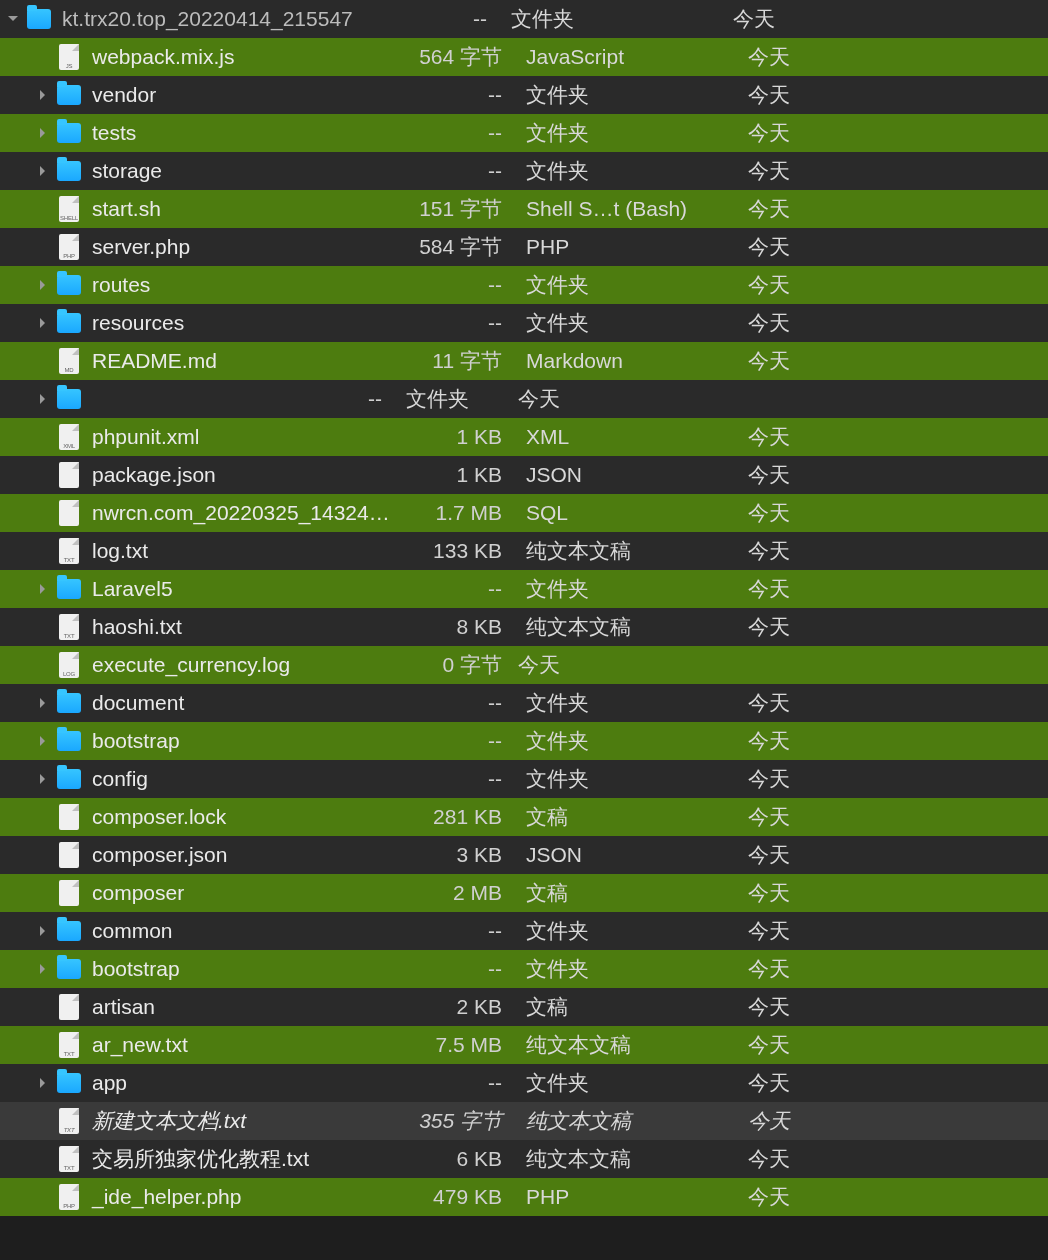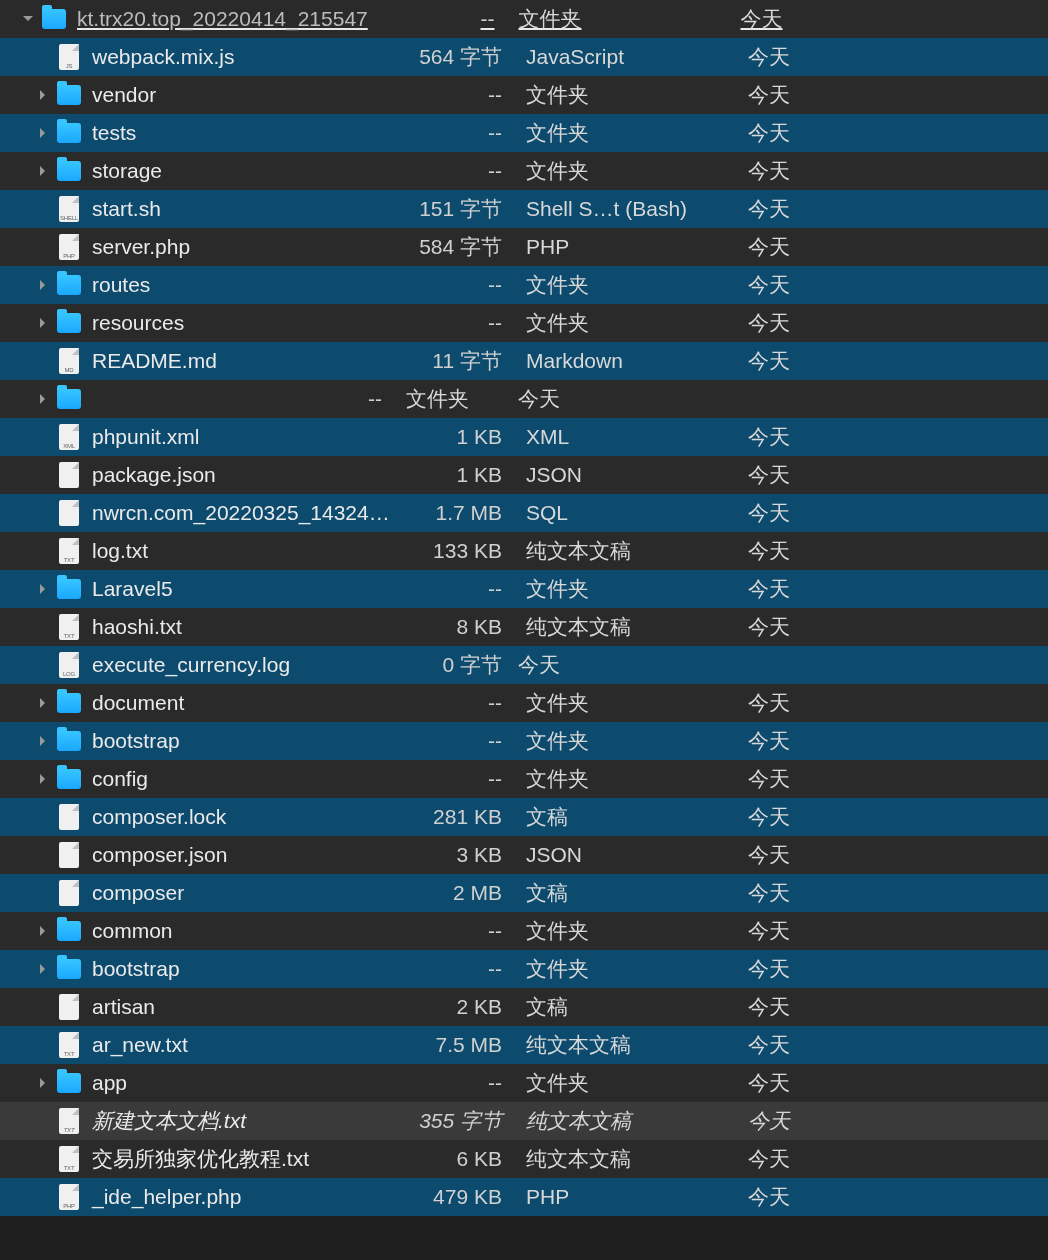--- a/index.html
+++ b/index.html
@@ -15,23 +15,23 @@
   .file-list { width: 100%; }
   .row {
     display: grid;
     grid-template-columns: 26px 24px 30px 1fr 120px 230px 1fr;
     align-items: center;
     height: 38px;
     padding-left: 6px;
     white-space: nowrap;
   }
   .row.even { background: #2a2a2a; }
-  .row.odd  { background: #0c4a6e; }
+  .row.odd  { background: #4d7c0f; }
   .row.selected { background: #3a3a3a; font-style: italic; }
-  .row.parent { grid-template-columns: 2px 24px 30px 1fr 120px 230px 1fr; padding-left:15px;text-decoration:underline;}
+  .row.parent { grid-template-columns: 2px 24px 30px 1fr 120px 230px 1fr; padding-left:0;}
   .parent .disclosure { margin-left: 0; }
   .disclosure {
     width: 22px; height: 22px;
     display: flex; align-items: center; justify-content: center;
     color: #9a9a9a;
     font-size: 14px;
   }
   .disclosure svg { width: 12px; height: 12px; fill: #9a9a9a; }
   .icon {
     width: 26px; height: 26px;

